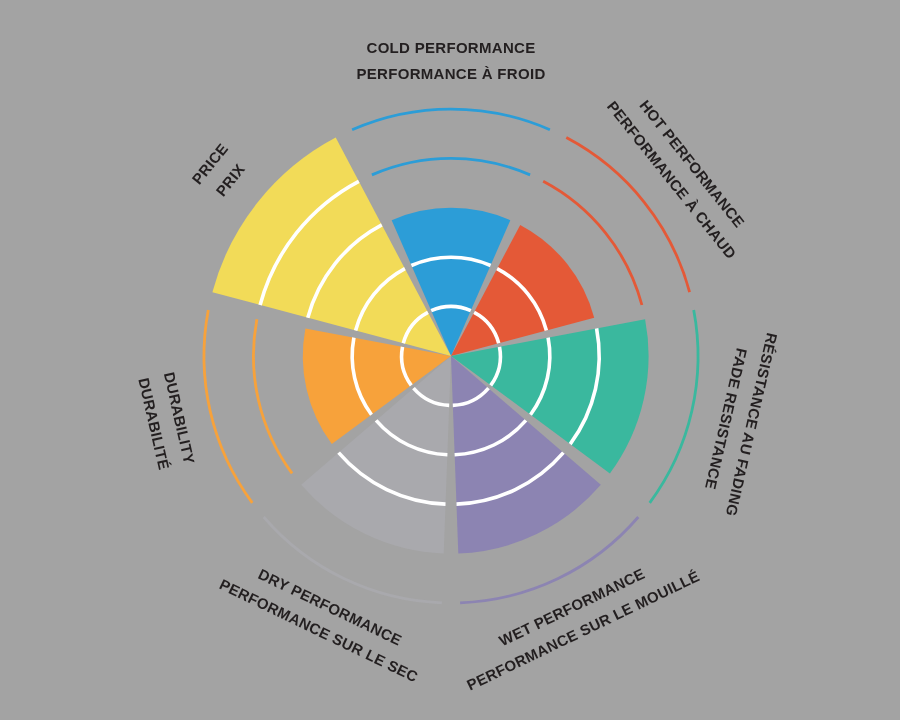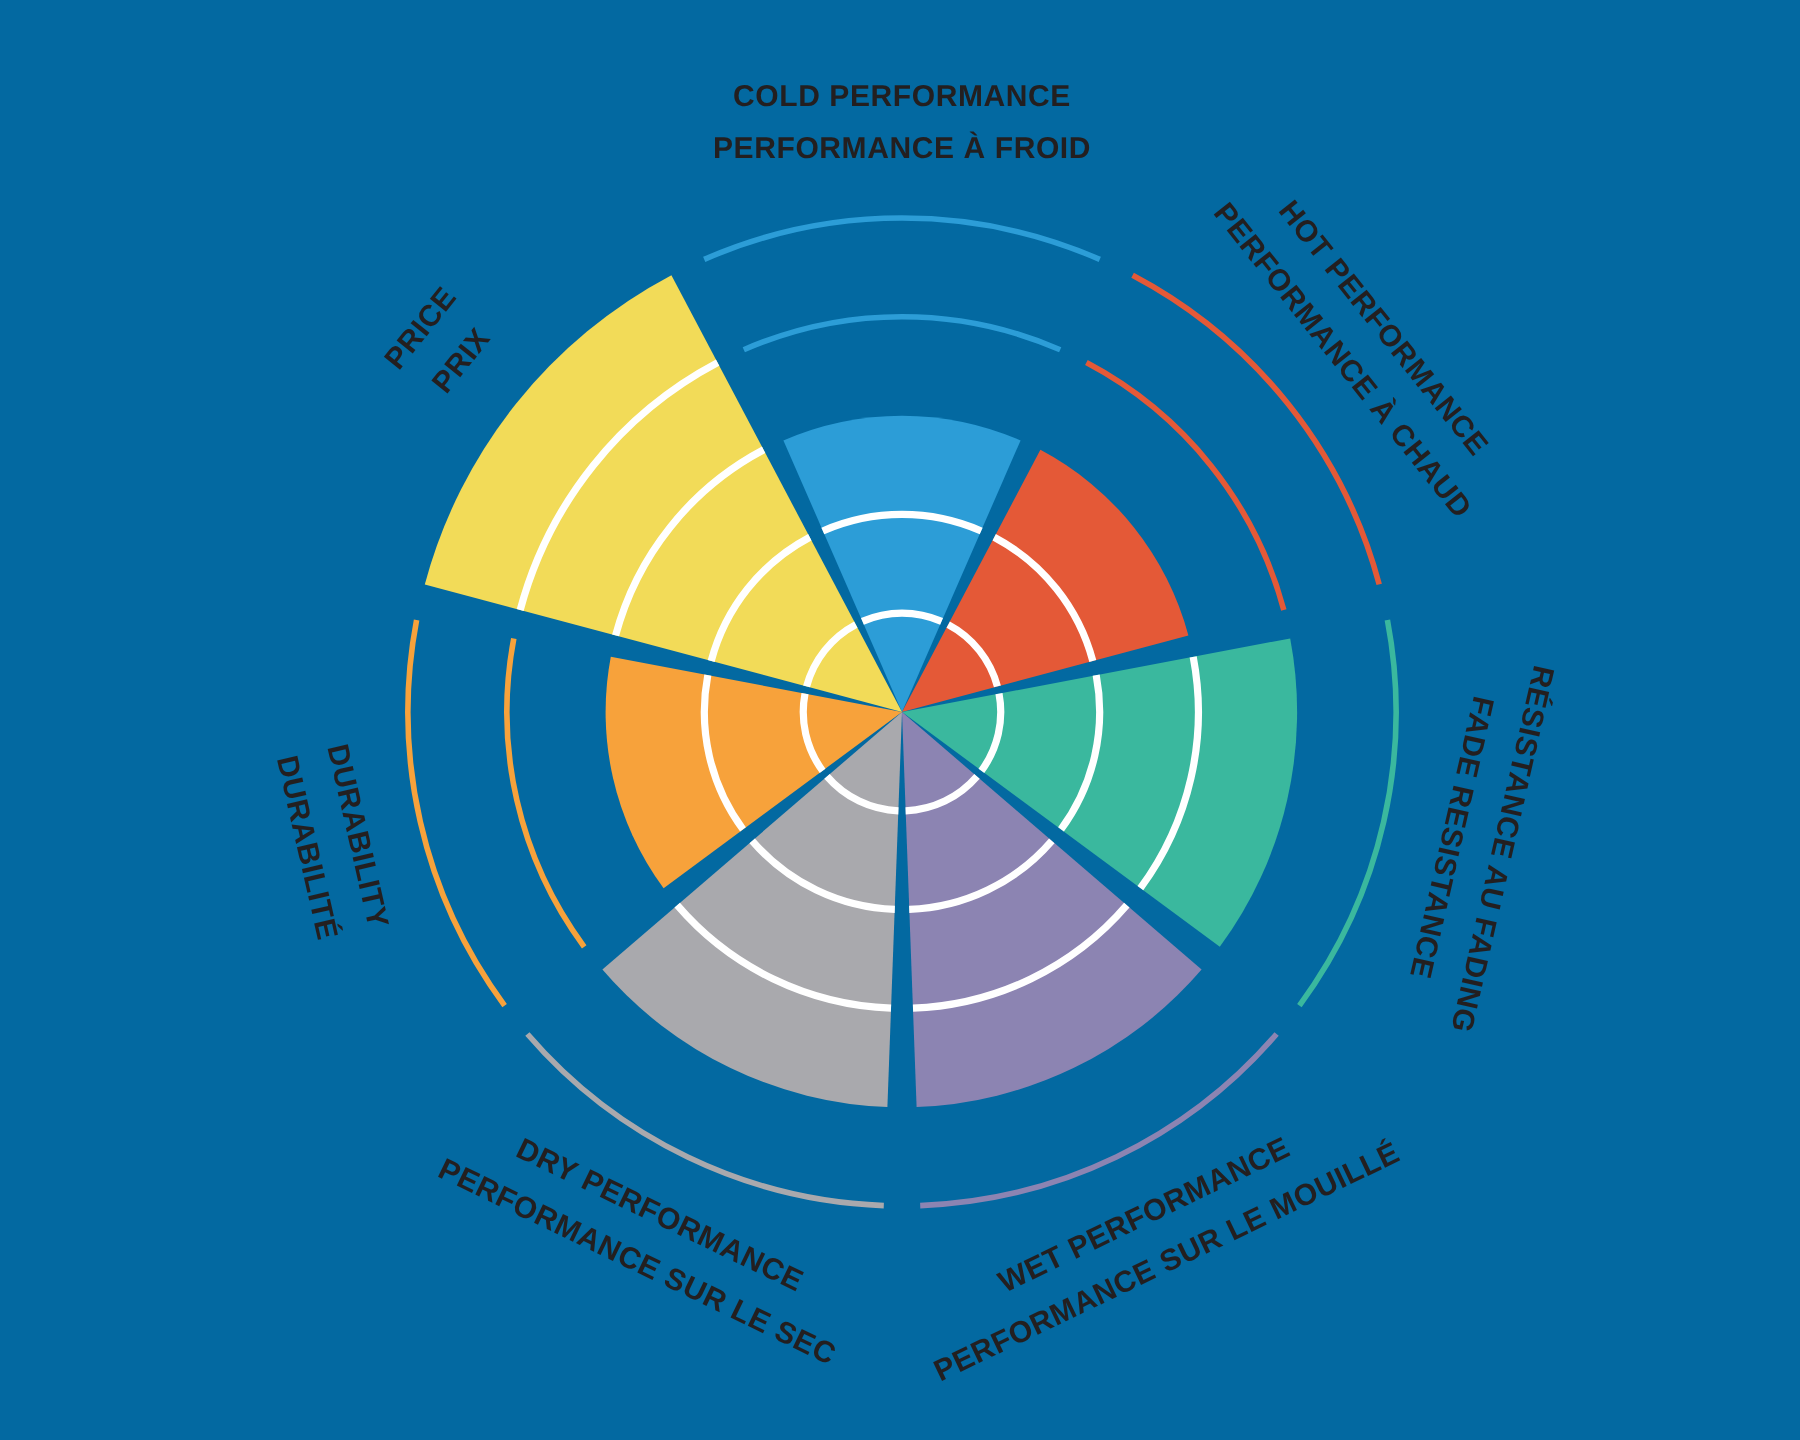--- a/index.html
+++ b/index.html
@@ -4,21 +4,21 @@
 <style>
   html, body {
     margin: 0;
     padding: 0;
     background: #ffffff;
   }
   .stage {
     position: relative;
     width: 900px;
     height: 720px;
-    background: #0369a1;
+    background: #a3a3a3;
     overflow: hidden;
   }
   svg text {
     font-family: "Liberation Sans", sans-serif;
     font-weight: 700;
     font-size: 15px;
     letter-spacing: 0.3px;
     fill: #231f20;
     text-anchor: middle;
   }

